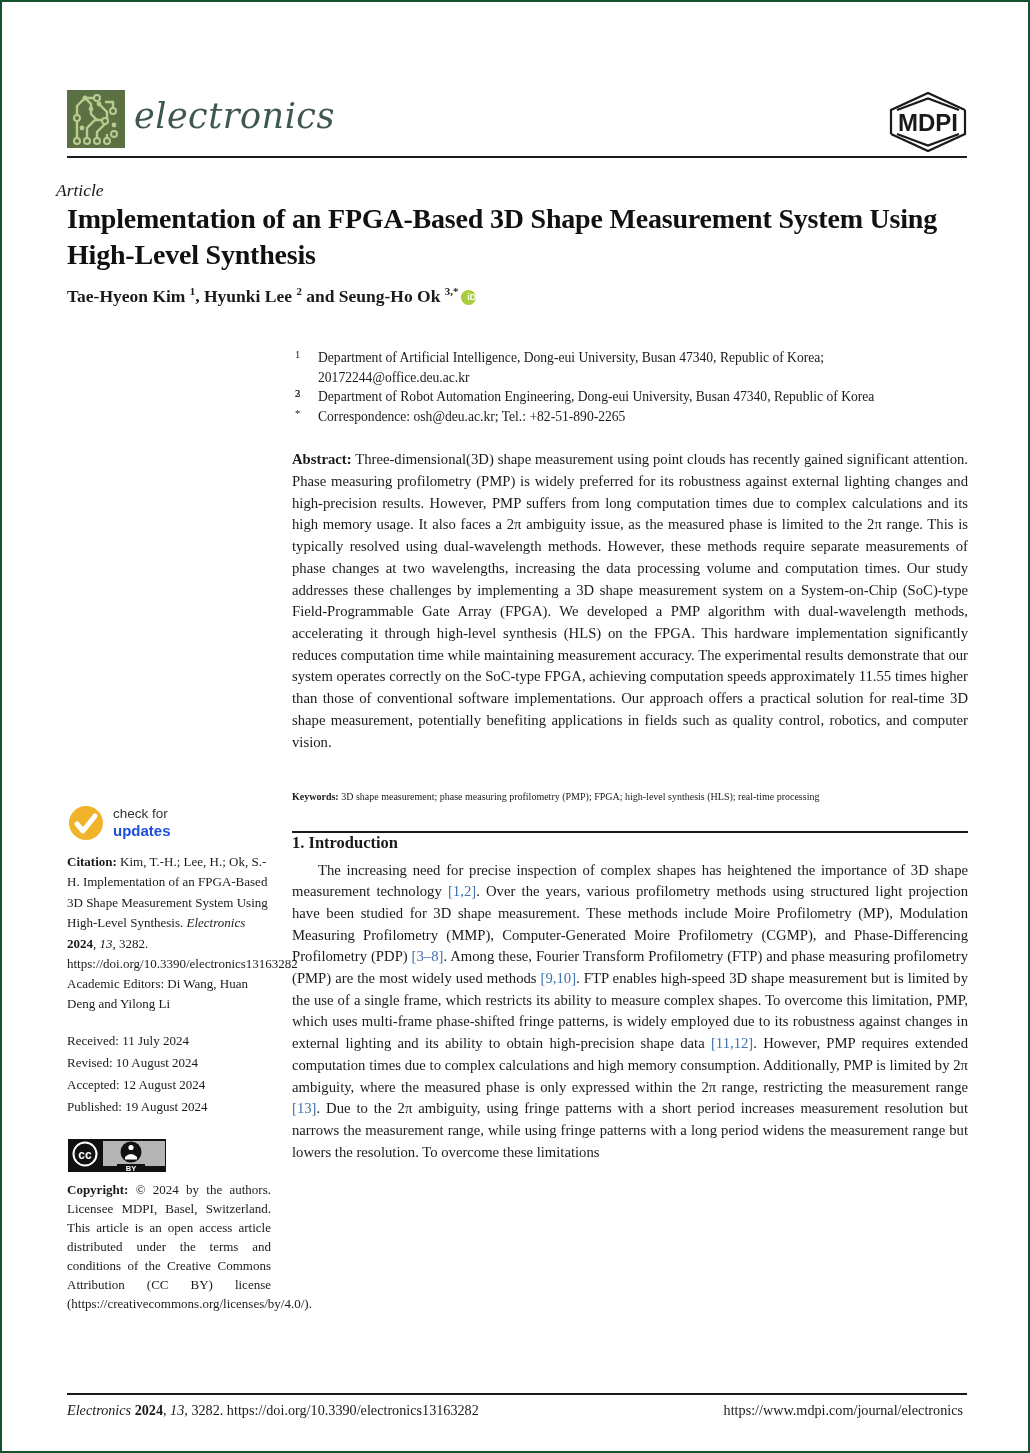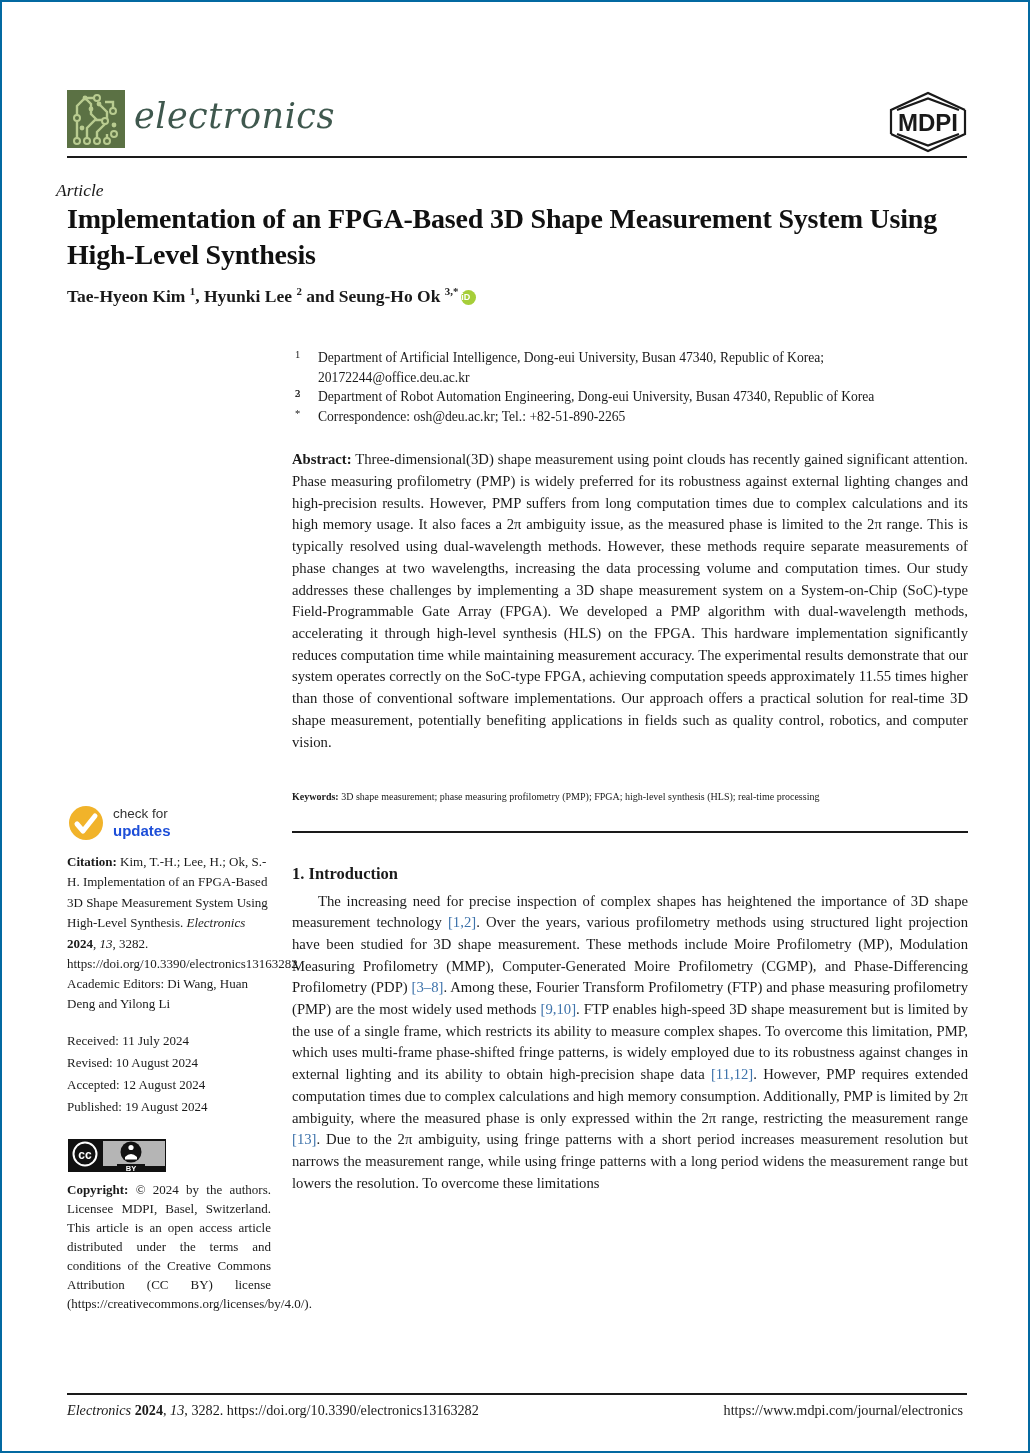--- a/index.html
+++ b/index.html
@@ -1,18 +1,18 @@
 <!DOCTYPE html>
 <html><head>
 <meta charset="utf-8">
 <style>
   html,body{margin:0;padding:0;background:#e8e8e8;}
   .page{
     position:relative; width:1030px; height:1453px; background:#ffffff;
-    border:2px solid #0369a1; box-sizing:border-box; overflow:hidden;
+    border:2px solid #14532d; box-sizing:border-box; overflow:hidden;
     font-family:"Liberation Serif", serif; color:#1a1a1a;
   }
   
   .logo-box{position:absolute; left:65px; top:88px; width:58px; height:58px;}
   .journal-name{
     position:absolute; left:132px; top:94px;
     font-family:"DejaVu Serif", serif; font-style:italic; font-weight:500;
     font-size:35px; color:#3f584e; letter-spacing:0.5px;
   }
   .mdpi-logo{position:absolute; left:884px; top:88px;}
@@ -20,32 +20,32 @@
   
   .article-type{position:absolute; left:54px; top:178px; font-style:italic; font-size:17.5px;}
   .paper-title{
     position:absolute; left:65px; top:199px; width:880px;
     font-size:28px; font-weight:700; line-height:36px; letter-spacing:-0.2px; color:#111;
   }
   .authors{position:absolute; left:65px; top:284px; font-size:17.5px; font-weight:700;}
   .orcid{
     display:inline-block; width:15px; height:15px; border-radius:50%;
     background:#a6ce39; color:#fff; font-family:Liberation Sans, sans-serif;
-    font-size:9px; font-weight:700; text-align:left; line-height:15px;
+    font-size:9px; font-weight:700; text-align:right; line-height:15px;
     vertical-align:2px; margin-left:3px;
   }
   
   .main-col{position:absolute; left:290px; top:346px; width:676px;}
   .affil-list{font-size:13.6px; line-height:19.6px;}
   .affil-item{position:relative; padding-left:26px;}
   .affil-marker{position:absolute; left:3px; top:-3px; font-size:10.5px;}
   .abstract{margin-top:23px; font-size:14.7px; line-height:21.7px; text-align:justify;}
   .keywords{margin-top:33px; font-size:10px; line-height:21.7px; text-align:justify;}
   .section-rule{margin-top:23px; width:676px; height:1.6px; background:#1a1a1a;}
-  .sec-heading{margin-top:31px; font-size:16.5px; font-weight:700;}
+  .sec-heading{font-size:16.5px; font-weight:700;}
   .body-para{margin-top:7px; font-size:14.7px; line-height:21.7px; text-align:justify; text-indent:26px;}
   
   .seg-b{font-weight:700;}
   .seg-i{font-style:italic;}
   .seg-ref{color:#3d72aa;}
   .seg-sup{vertical-align:super; font-size:0.62em; line-height:0;}
   
   .sidebar{position:absolute; left:65px; top:800px; width:204px;}
   .updates-badge{position:absolute; left:0; top:2px; width:200px; height:40px; cursor:pointer;}
   .updates-badge svg{position:absolute; left:0; top:0;}

